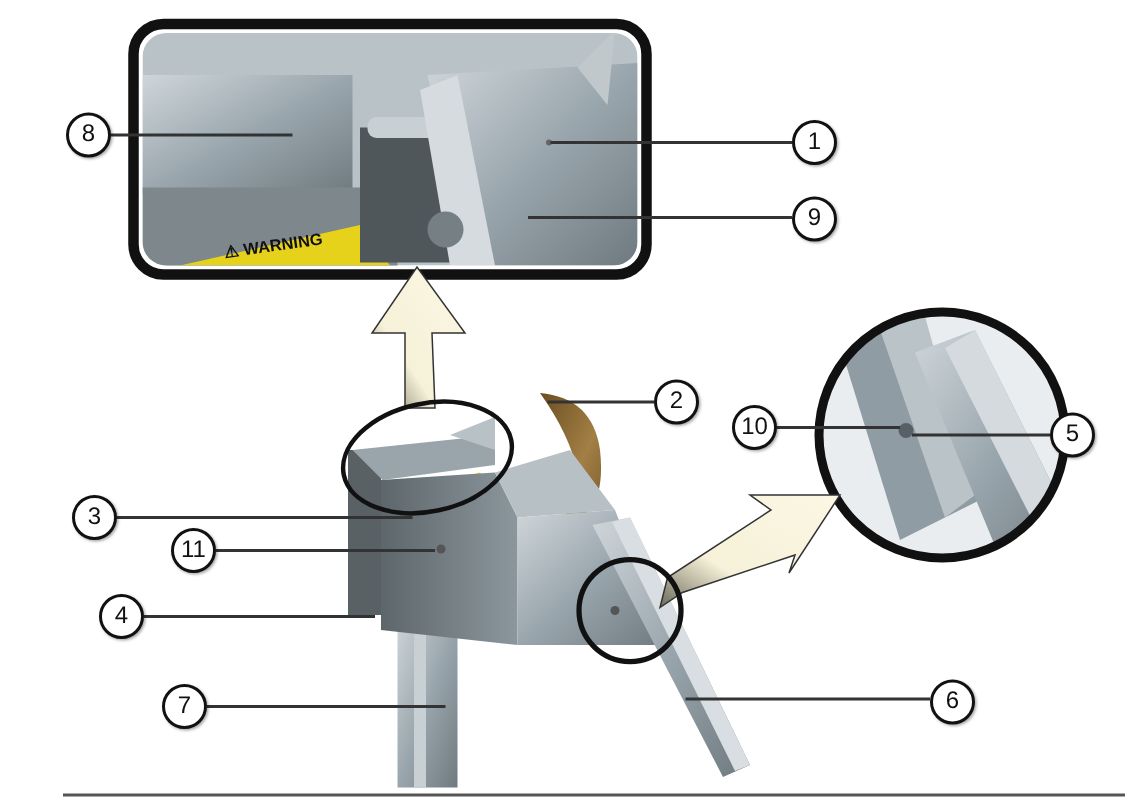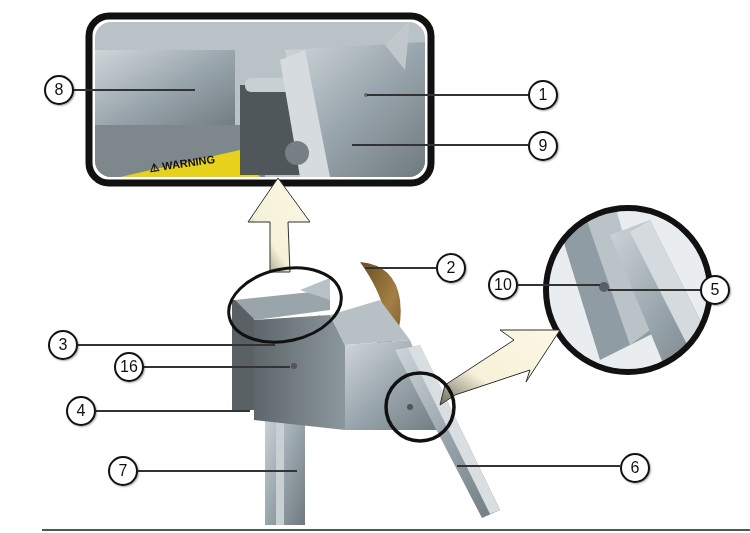--- a/index.html
+++ b/index.html
@@ -110,16 +110,16 @@
   </g>
 </svg>
 
 <div class="callout" style="left:44px;top:75px">8</div>
 <div class="callout" style="left:528px;top:80px">1</div>
 <div class="callout" style="left:528px;top:131px">9</div>
 <div class="callout" style="left:436px;top:253px">2</div>
 <div class="callout" style="left:488px;top:270px">10</div>
 <div class="callout" style="left:700px;top:275px">5</div>
 <div class="callout" style="left:48px;top:330px">3</div>
-<div class="callout" style="left:114px;top:352px">16</div>
+<div class="callout" style="left:114px;top:352px">11</div>
 <div class="callout" style="left:66px;top:396px">4</div>
 <div class="callout" style="left:108px;top:456px">7</div>
 <div class="callout" style="left:620px;top:453px">6</div>
 
 </body></html>

